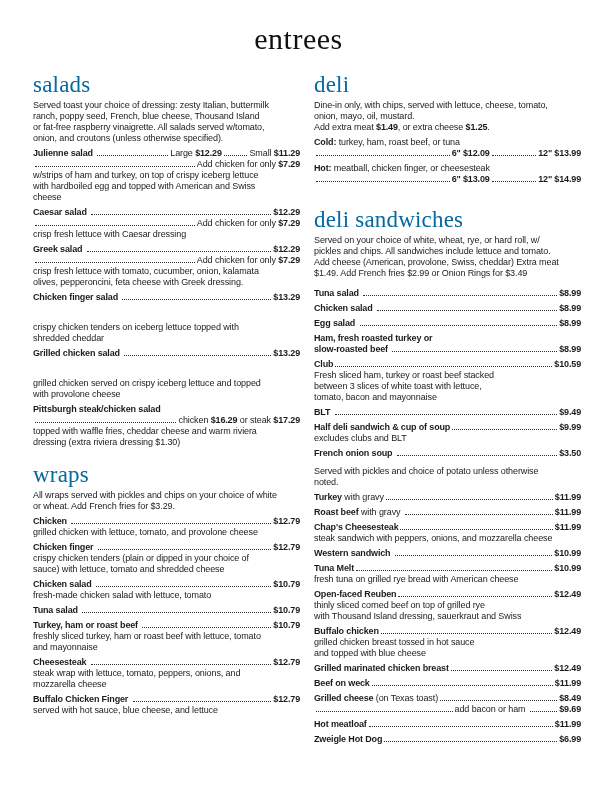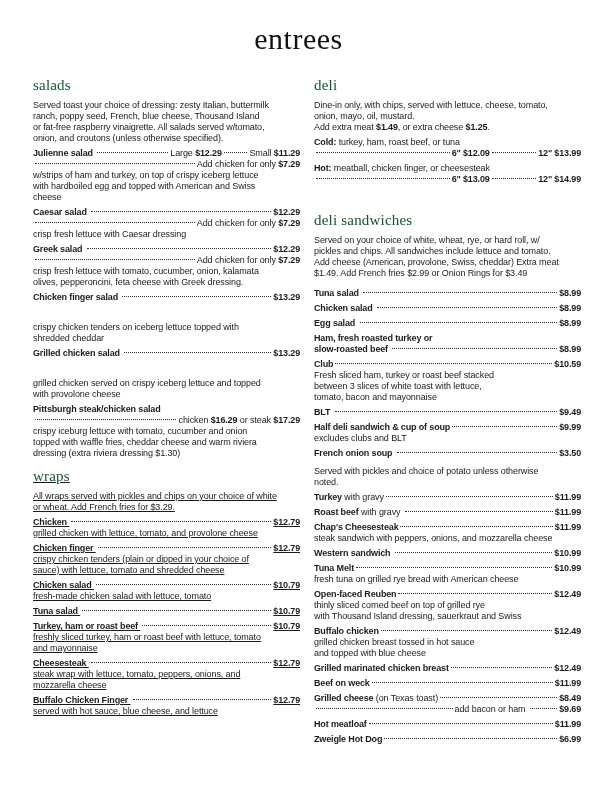--- a/index.html
+++ b/index.html
@@ -23,31 +23,31 @@
     text-align: center;
     letter-spacing: 0.5px;
     color: #111;
     margin: 0 0 16px 0;
   }
   .cols { display: flex; gap: 14px; }
   .col { width: 267px; flex: 0 0 267px; }
   .sec-title {
     font-family: "Liberation Serif", serif;
     font-weight: 400;
-    font-size: 15px;
+    font-size: 23px;
     line-height: 26px;
     letter-spacing: 0.2px;
-    color: #14532d;
+    color: #0369a1;
     margin: 0 0 2px 0;
   }
-  #col-left .menu-section + .menu-section { margin-top: 4px; text-decoration: underline; }
+  #col-left .menu-section + .menu-section { margin-top: 14px; }
   #col-right .menu-section + .menu-section { margin-top: 22px; }
   #col-right .menu-section:nth-child(3) { margin-top: 7px; }
   .iline, .dline { white-space: nowrap; }
-  .pline { display: flex; align-items: flex-start; white-space: nowrap; }
+  .pline { display: flex; align-items: center; white-space: nowrap; }
   .pline span { white-space: pre; }
   .b { font-weight: 700; letter-spacing: -0.15px; }
   .r { font-weight: 400; }
   .dots {
     flex: 1 1 auto;
     min-width: 8px;
     height: 5px;
     border-bottom: 1.6px dotted #2b2b2b;
     margin: 0 2px 1px 2px;
   }
@@ -150,21 +150,20 @@
                 <span class="b">Pittsburgh steak/chicken salad</span>
               </div>
               <div class="pline">
                 <span class="dots"></span>
                 <span class="r">chicken </span>
                 <span class="b">$16.29</span>
                 <span class="r"> or steak </span>
                 <span class="b">$17.29</span>
               </div>
               <div class="desc">
-                <div class="dline">crispy iceburg lettuce with tomato, cucumber and onion</div>
                 <div class="dline">topped with waffle fries, cheddar cheese and warm riviera</div>
                 <div class="dline">dressing (extra riviera dressing $1.30)</div>
               </div>
             </div>
           </div>
         </section>
         <section class="menu-section">
           <h2 class="sec-title">wraps</h2>
           <div class="intro">
             <div class="iline"><span class="r">All wraps served with pickles and chips on your choice of white</span></div>

